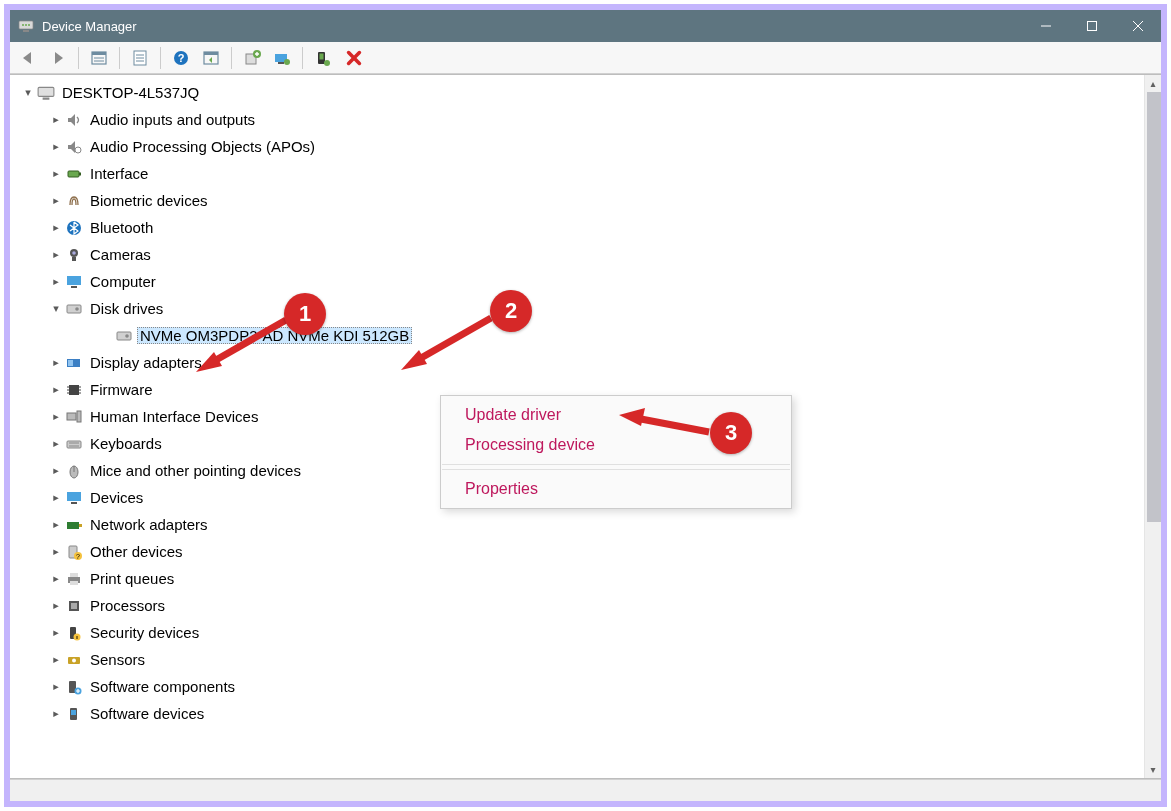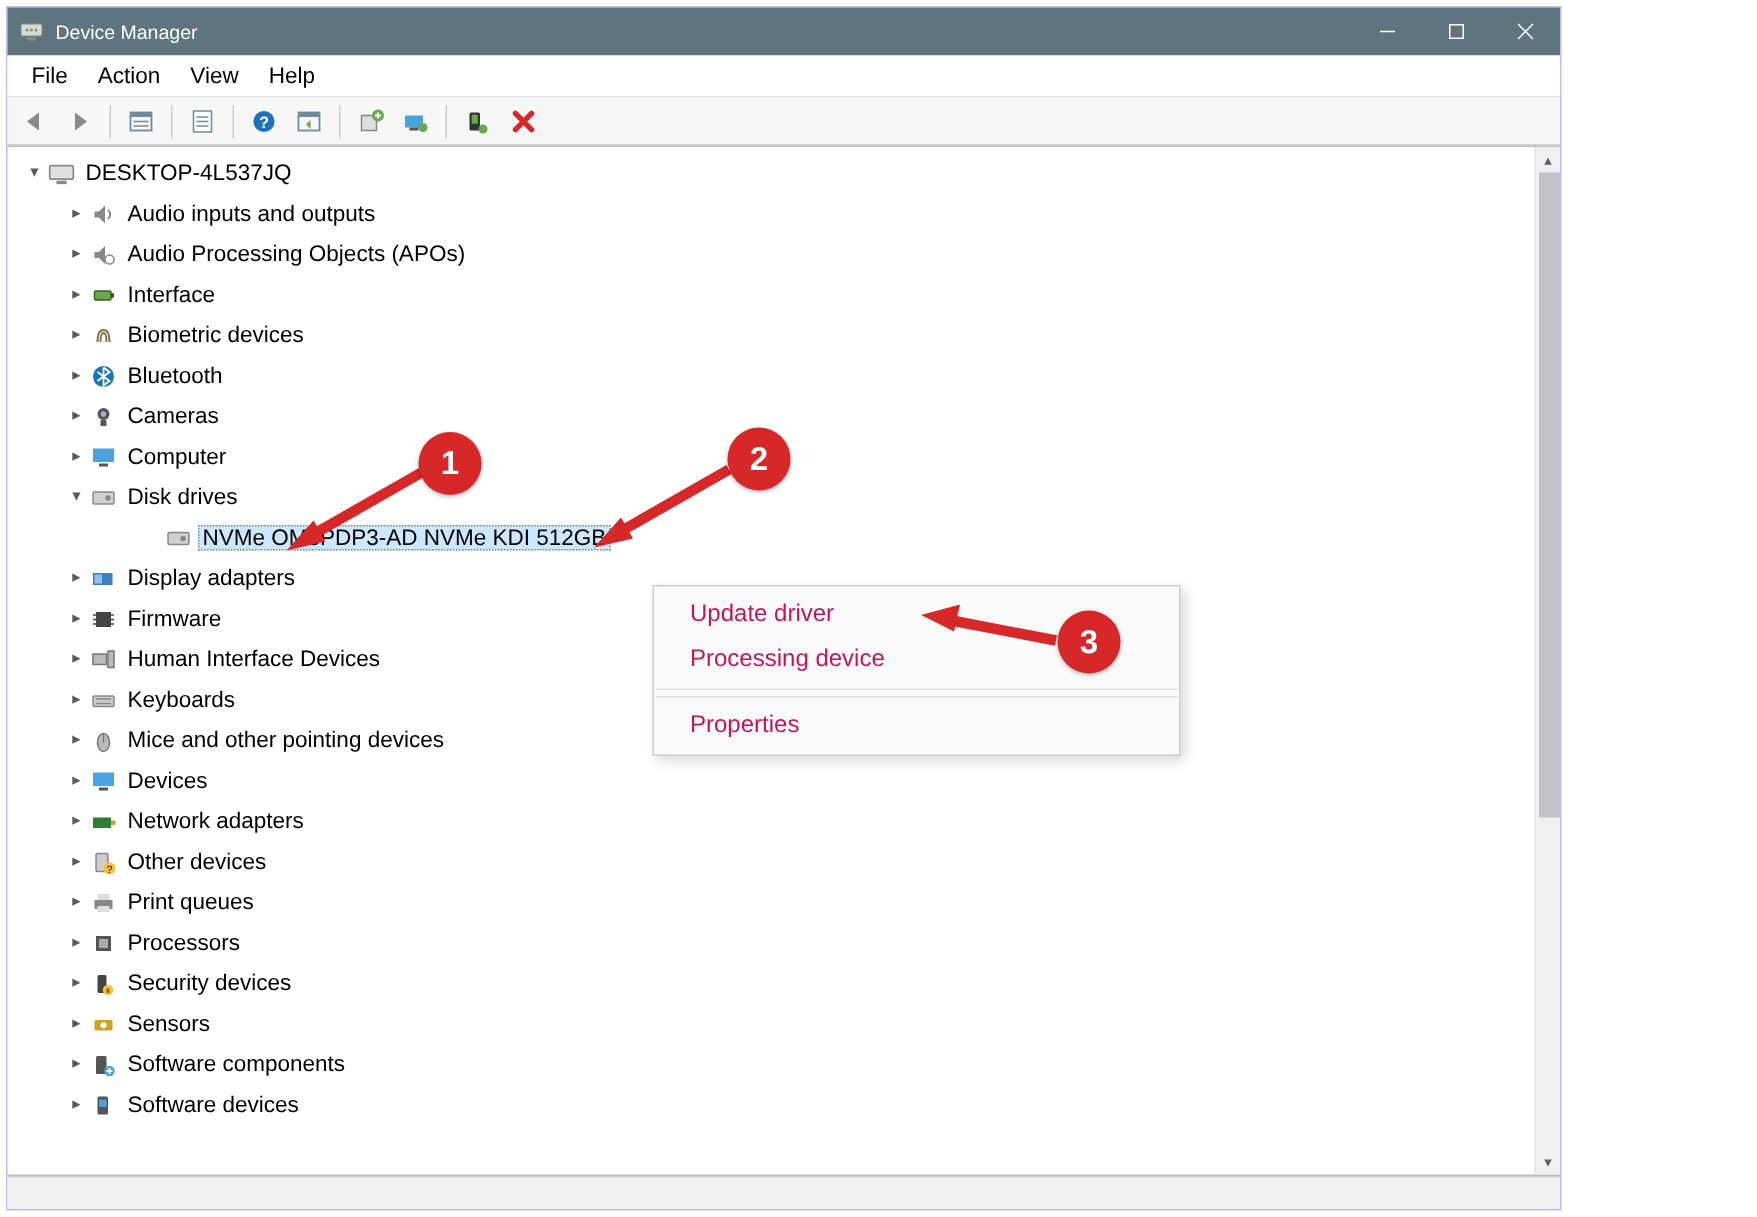--- a/index.html
+++ b/index.html
@@ -8,23 +8,23 @@
     padding: 4px;
     font-family: "Segoe UI", Tahoma, sans-serif;
     font-size: 13px;
     background: #fff;
     width: 1171px;
     height: 811px;
     overflow: hidden;
     position: relative;
   }
   .window {
-    width: 1037px;
+    width: 1163px;
     height: 803px;
-    border: 1px solid #c4b5fd;
+    border: 6px solid #c4b5fd;
     display: flex;
     flex-direction: column;
     background: #fff;
     position: relative;
   }
   
   .titlebar {
     height: 32px;
     background: #5e7580;
     color: #fff;
@@ -248,26 +248,20 @@
       </div>
       <div class="win-btn close">
         <svg width="12" height="12" viewBox="0 0 12 12">
             <line x1="1" y1="1" x2="11" y2="11"></line>
             <line x1="11" y1="1" x2="1" y2="11"></line>
           </svg>
       </div>
     </div>
   </div>
 
-  <div class="menubar">
-    <div class="menu-item">File</div>
-    <div class="menu-item">Action</div>
-    <div class="menu-item">View</div>
-    <div class="menu-item">Help</div>
-  </div>
 
   <div class="toolbar">
     <div class="tool-btn">
       <svg viewBox="0 0 18 18">
           <path d="M12 3 L4 9 L12 15 Z" fill="#8a8a8a"></path>
         </svg>
     </div>
     <div class="tool-btn">
       <svg viewBox="0 0 18 18">
           <path d="M6 3 L14 9 L6 15 Z" fill="#8a8a8a"></path>

